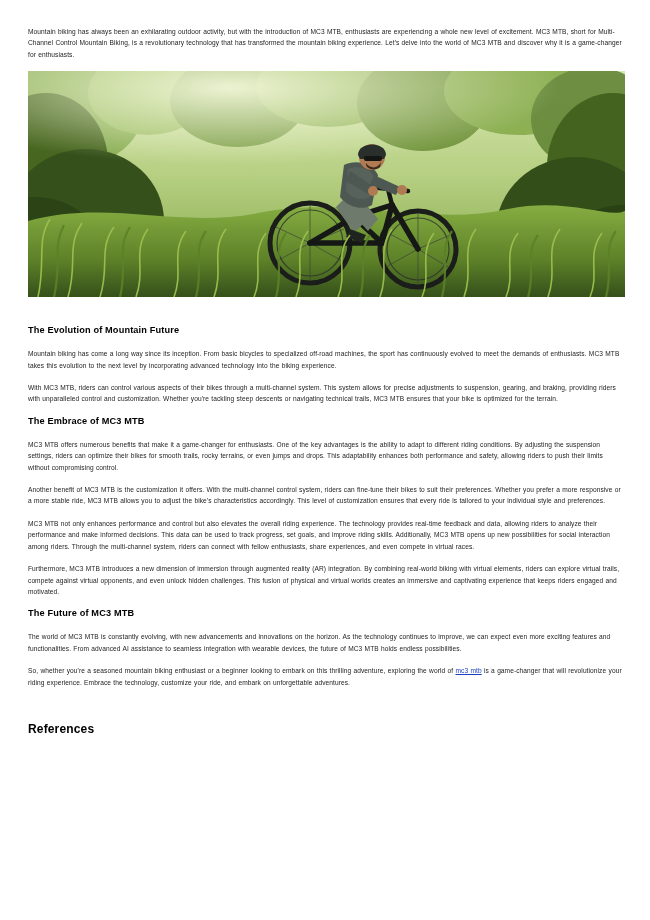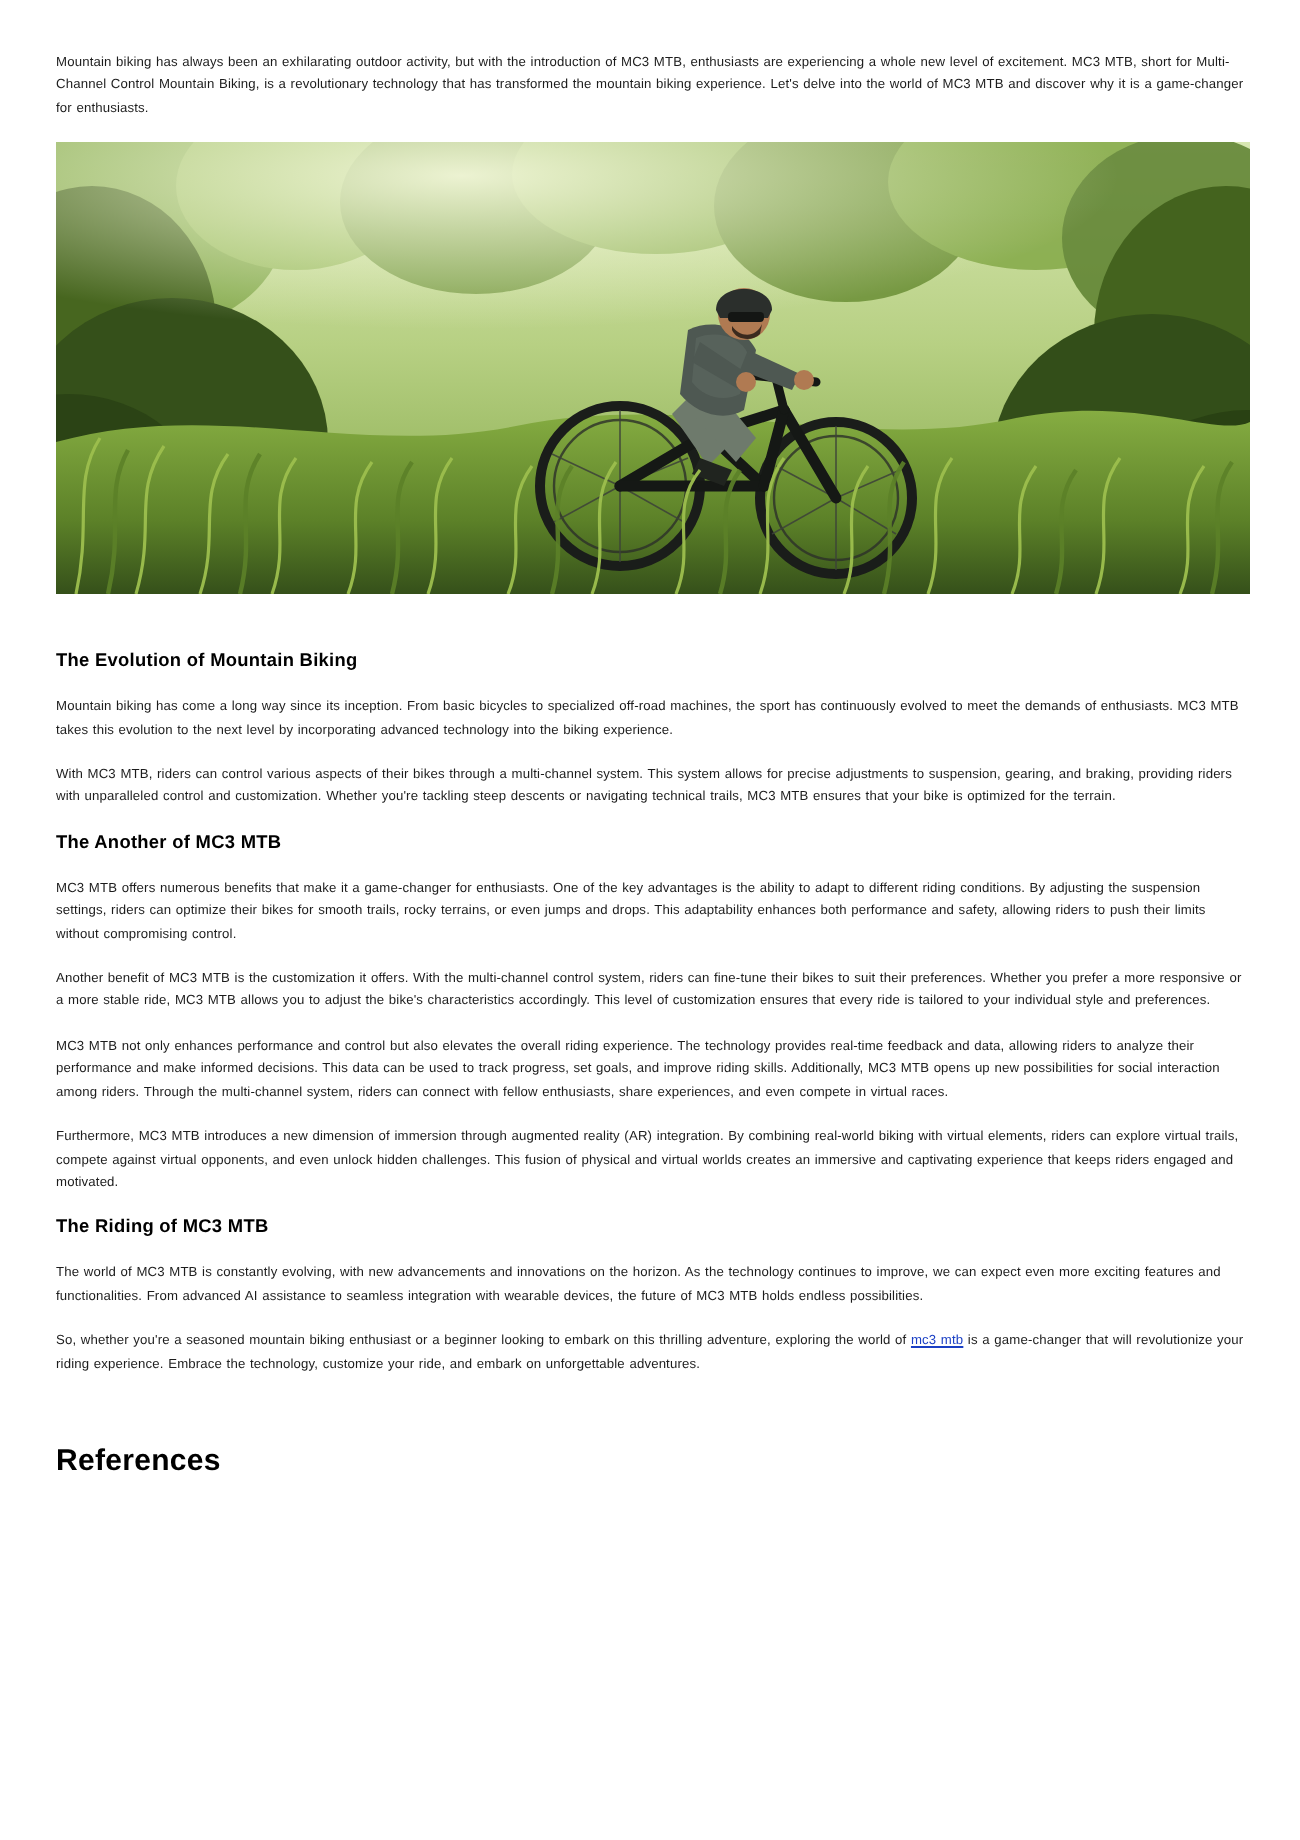--- a/index.html
+++ b/index.html
@@ -56,21 +56,21 @@
 
   a.inline-link {
     color: #1a3fc4;
     text-decoration: underline;
   }
 
   .references {
     margin-top: 34px;
   }
   h2.references-heading {
-    font-size: 15px;
+    font-size: 12px;
     font-weight: bold;
     color: #000000;
     margin: 0;
     letter-spacing: 0.15px;
   }
 </style>
 </head>
 <body>
 
 <div class="page">
@@ -216,32 +216,32 @@
         <path d="M168,226 C176,196 164,180 178,160"></path>
         <path d="M248,226 C256,198 244,182 258,162"></path>
         <path d="M332,226 C340,200 328,184 342,164"></path>
         <path d="M414,226 C422,196 410,180 424,160"></path>
         <path d="M500,226 C508,200 496,184 510,164"></path>
         <path d="M578,226 C586,196 574,180 588,160"></path>
       </g>
     </svg>
   </div>
 
-  <h2 class="section-heading">The Evolution of Mountain Biking</h2>
+  <h2 class="section-heading">The Evolution of Mountain Future</h2>
   <p class="body-text">Mountain biking has come a long way since its inception. From basic bicycles to specialized off-road machines, the sport has continuously evolved to meet the demands of enthusiasts. MC3 MTB takes this evolution to the next level by incorporating advanced technology into the biking experience.</p>
   <p class="body-text">With MC3 MTB, riders can control various aspects of their bikes through a multi-channel system. This system allows for precise adjustments to suspension, gearing, and braking, providing riders with unparalleled control and customization. Whether you're tackling steep descents or navigating technical trails, MC3 MTB ensures that your bike is optimized for the terrain.</p>
 
-  <h2 class="section-heading heading-gap">The Another of MC3 MTB</h2>
+  <h2 class="section-heading heading-gap">The Embrace of MC3 MTB</h2>
   <p class="body-text">MC3 MTB offers numerous benefits that make it a game-changer for enthusiasts. One of the key advantages is the ability to adapt to different riding conditions. By adjusting the suspension settings, riders can optimize their bikes for smooth trails, rocky terrains, or even jumps and drops. This adaptability enhances both performance and safety, allowing riders to push their limits without compromising control.</p>
   <p class="body-text">Another benefit of MC3 MTB is the customization it offers. With the multi-channel control system, riders can fine-tune their bikes to suit their preferences. Whether you prefer a more responsive or a more stable ride, MC3 MTB allows you to adjust the bike's characteristics accordingly. This level of customization ensures that every ride is tailored to your individual style and preferences.</p>
 
   <p class="body-text">MC3 MTB not only enhances performance and control but also elevates the overall riding experience. The technology provides real-time feedback and data, allowing riders to analyze their performance and make informed decisions. This data can be used to track progress, set goals, and improve riding skills. Additionally, MC3 MTB opens up new possibilities for social interaction among riders. Through the multi-channel system, riders can connect with fellow enthusiasts, share experiences, and even compete in virtual races.</p>
   <p class="body-text">Furthermore, MC3 MTB introduces a new dimension of immersion through augmented reality (AR) integration. By combining real-world biking with virtual elements, riders can explore virtual trails, compete against virtual opponents, and even unlock hidden challenges. This fusion of physical and virtual worlds creates an immersive and captivating experience that keeps riders engaged and motivated.</p>
 
-  <h2 class="section-heading heading-gap">The Riding of MC3 MTB</h2>
+  <h2 class="section-heading heading-gap">The Future of MC3 MTB</h2>
   <p class="body-text">The world of MC3 MTB is constantly evolving, with new advancements and innovations on the horizon. As the technology continues to improve, we can expect even more exciting features and functionalities. From advanced AI assistance to seamless integration with wearable devices, the future of MC3 MTB holds endless possibilities.</p>
   <p class="body-text"><span>So, whether you're a seasoned mountain biking enthusiast or a beginner looking to embark on this thrilling adventure, exploring the world of </span><a class="inline-link" href="#">mc3 mtb</a><span> is a game-changer that will revolutionize your riding experience. Embrace the technology, customize your ride, and embark on unforgettable adventures.</span></p>
 
   <div class="references">
     <h2 class="references-heading">References</h2>
   </div>
 
 </div>
 
 </body></html>

